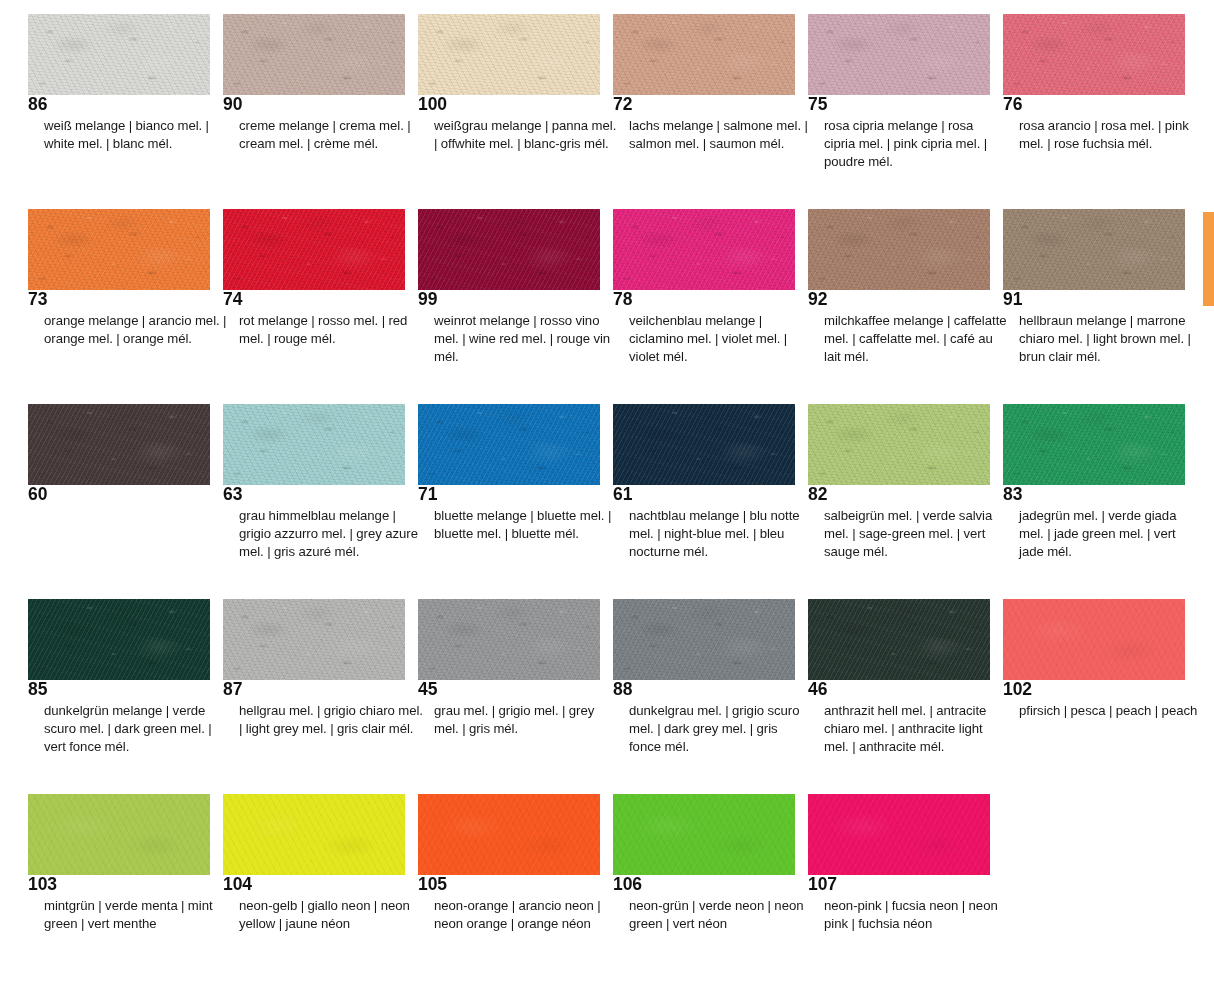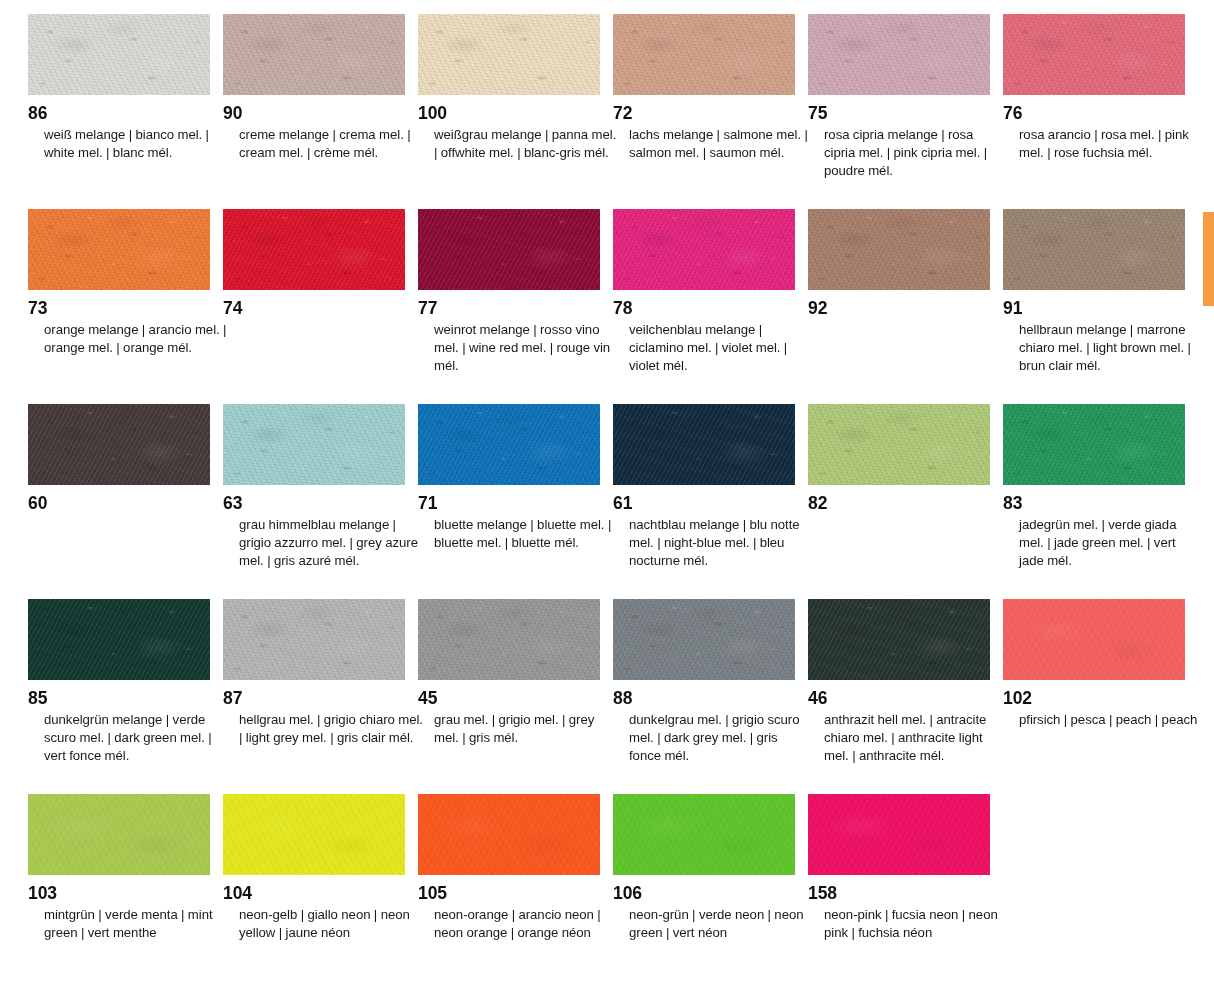--- a/index.html
+++ b/index.html
@@ -83,21 +83,20 @@
   .swatch-chip.smooth::after {
     background-image:
       radial-gradient(ellipse 40px 18px at 30% 40%, rgba(255,255,255,.05), rgba(255,255,255,0) 78%),
       radial-gradient(ellipse 36px 16px at 70% 64%, rgba(0,0,0,.04), rgba(0,0,0,0) 78%);
   }
 
   .swatch-code {
     font-size: 17.5px;
     font-weight: bold;
     color: #111111;
-    margin-top: 9px;
     line-height: 1.08;
     letter-spacing: -0.1px;
   }
 
   .swatch-desc {
     font-size: 13.2px;
     color: #1a1a1a;
     line-height: 1.36;
     margin-top: 3px;
     width: 184px;
@@ -149,34 +148,36 @@
       <div class="swatch-desc">rosa arancio | rosa mel. | pink mel. | rose fuchsia mél.</div>
     </div>
     <div class="swatch-cell">
       <div class="swatch-chip" style="background-color: rgb(240, 123, 54);"></div>
       <div class="swatch-code">73</div>
       <div class="swatch-desc">orange melange | arancio mel. | orange mel. | orange mél.</div>
     </div>
     <div class="swatch-cell">
       <div class="swatch-chip" style="background-color: rgb(220, 20, 44);"></div>
       <div class="swatch-code">74</div>
+      <div class="swatch-desc">rot melange | rosso mel. | red mel. | rouge mél.</div>
     </div>
     <div class="swatch-cell">
       <div class="swatch-chip" style="background-color: rgb(140, 11, 53);"></div>
-      <div class="swatch-code">77</div>
+      <div class="swatch-code">99</div>
       <div class="swatch-desc">weinrot melange | rosso vino mel. | wine red mel. | rouge vin mél.</div>
     </div>
     <div class="swatch-cell">
       <div class="swatch-chip" style="background-color: rgb(229, 36, 126);"></div>
       <div class="swatch-code">78</div>
       <div class="swatch-desc">veilchenblau melange | ciclamino mel. | violet mel. | violet mél.</div>
     </div>
     <div class="swatch-cell">
       <div class="swatch-chip" style="background-color: rgb(167, 127, 107);"></div>
       <div class="swatch-code">92</div>
+      <div class="swatch-desc">milchkaffee melange | caffelatte mel. | caffelatte mel. | café au lait mél.</div>
     </div>
     <div class="swatch-cell">
       <div class="swatch-chip" style="background-color: rgb(154, 133, 112);"></div>
       <div class="swatch-code">91</div>
       <div class="swatch-desc">hellbraun melange | marrone chiaro mel. | light brown mel. | brun clair mél.</div>
     </div>
     <div class="swatch-cell">
       <div class="swatch-chip" style="background-color: rgb(70, 58, 57);"></div>
       <div class="swatch-code">60</div>
     </div>
@@ -191,20 +192,21 @@
       <div class="swatch-desc">bluette melange | bluette mel. | bluette mel. | bluette mél.</div>
     </div>
     <div class="swatch-cell">
       <div class="swatch-chip" style="background-color: rgb(18, 43, 63);"></div>
       <div class="swatch-code">61</div>
       <div class="swatch-desc">nachtblau melange | blu notte mel. | night-blue mel. | bleu nocturne mél.</div>
     </div>
     <div class="swatch-cell">
       <div class="swatch-chip" style="background-color: rgb(175, 201, 120);"></div>
       <div class="swatch-code">82</div>
+      <div class="swatch-desc">salbeigrün mel. | verde salvia mel. | sage-green mel. | vert sauge mél.</div>
     </div>
     <div class="swatch-cell">
       <div class="swatch-chip" style="background-color: rgb(35, 152, 91);"></div>
       <div class="swatch-code">83</div>
       <div class="swatch-desc">jadegrün mel. | verde giada mel. | jade green mel. | vert jade mél.</div>
     </div>
     <div class="swatch-cell">
       <div class="swatch-chip" style="background-color: rgb(18, 57, 47);"></div>
       <div class="swatch-code">85</div>
       <div class="swatch-desc">dunkelgrün melange | verde scuro mel. | dark green mel. | vert fonce mél.</div>
@@ -249,18 +251,18 @@
       <div class="swatch-code">105</div>
       <div class="swatch-desc">neon-orange | arancio neon | neon orange | orange néon</div>
     </div>
     <div class="swatch-cell">
       <div class="swatch-chip smooth" style="background-color: rgb(95, 195, 43);"></div>
       <div class="swatch-code">106</div>
       <div class="swatch-desc">neon-grün | verde neon | neon green | vert néon</div>
     </div>
     <div class="swatch-cell">
       <div class="swatch-chip smooth" style="background-color: rgb(237, 17, 100);"></div>
-      <div class="swatch-code">158</div>
+      <div class="swatch-code">107</div>
       <div class="swatch-desc">neon-pink | fucsia neon | neon pink | fuchsia néon</div>
     </div>
   </div>
 
 <div id="page-tab" style="background-color: rgb(245, 155, 66);"></div>
 
 </body></html>

